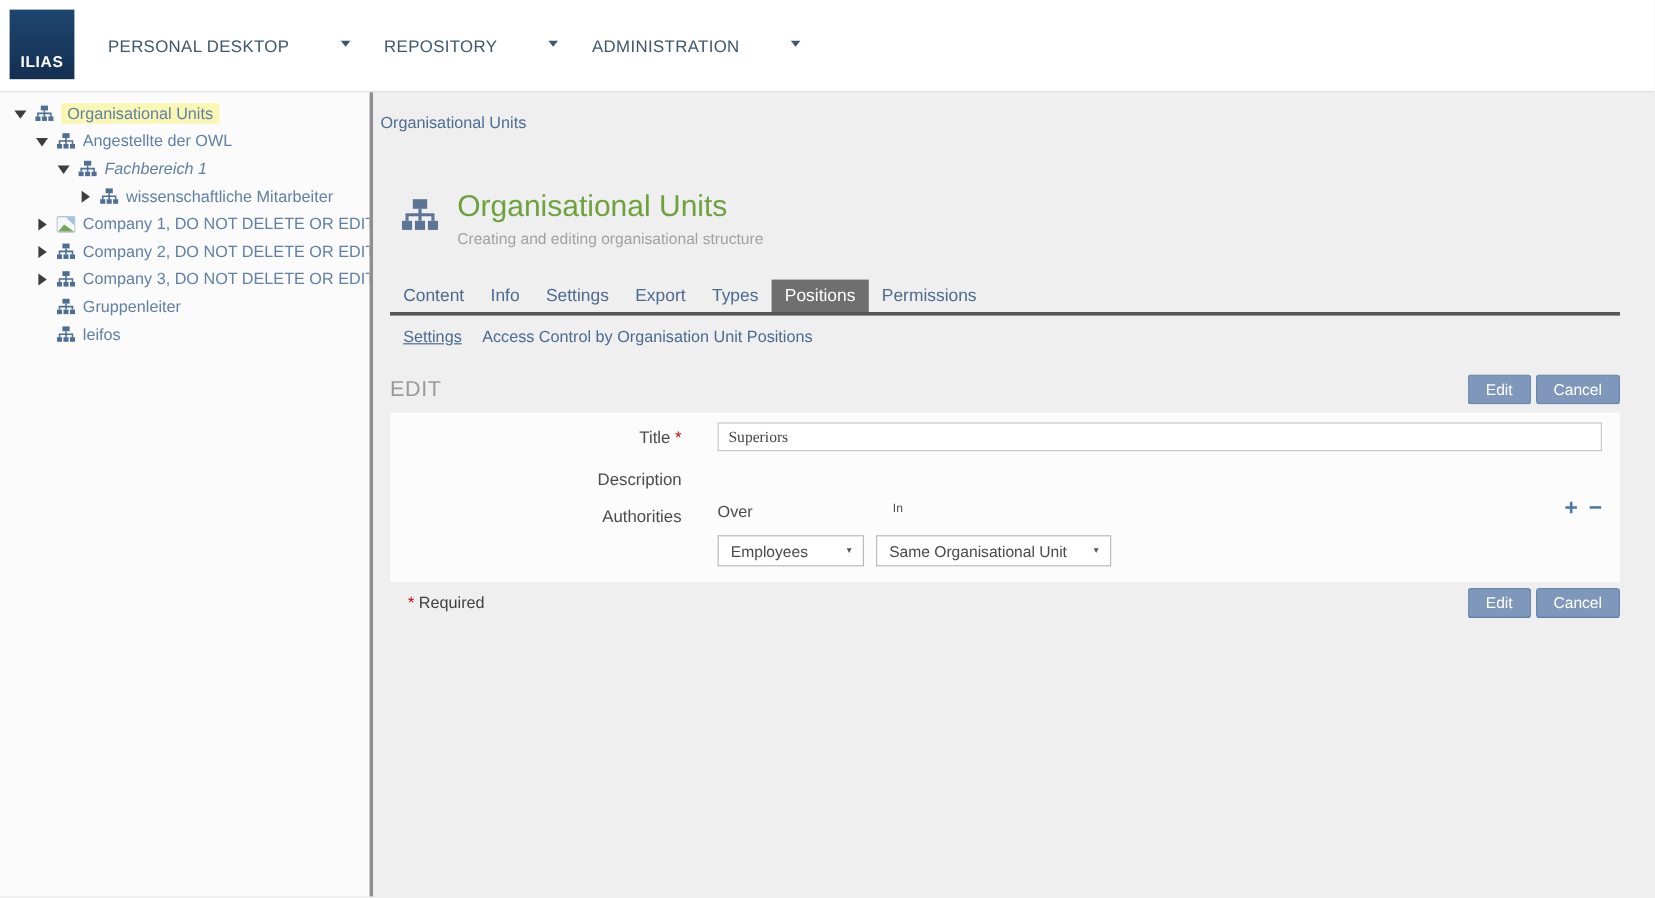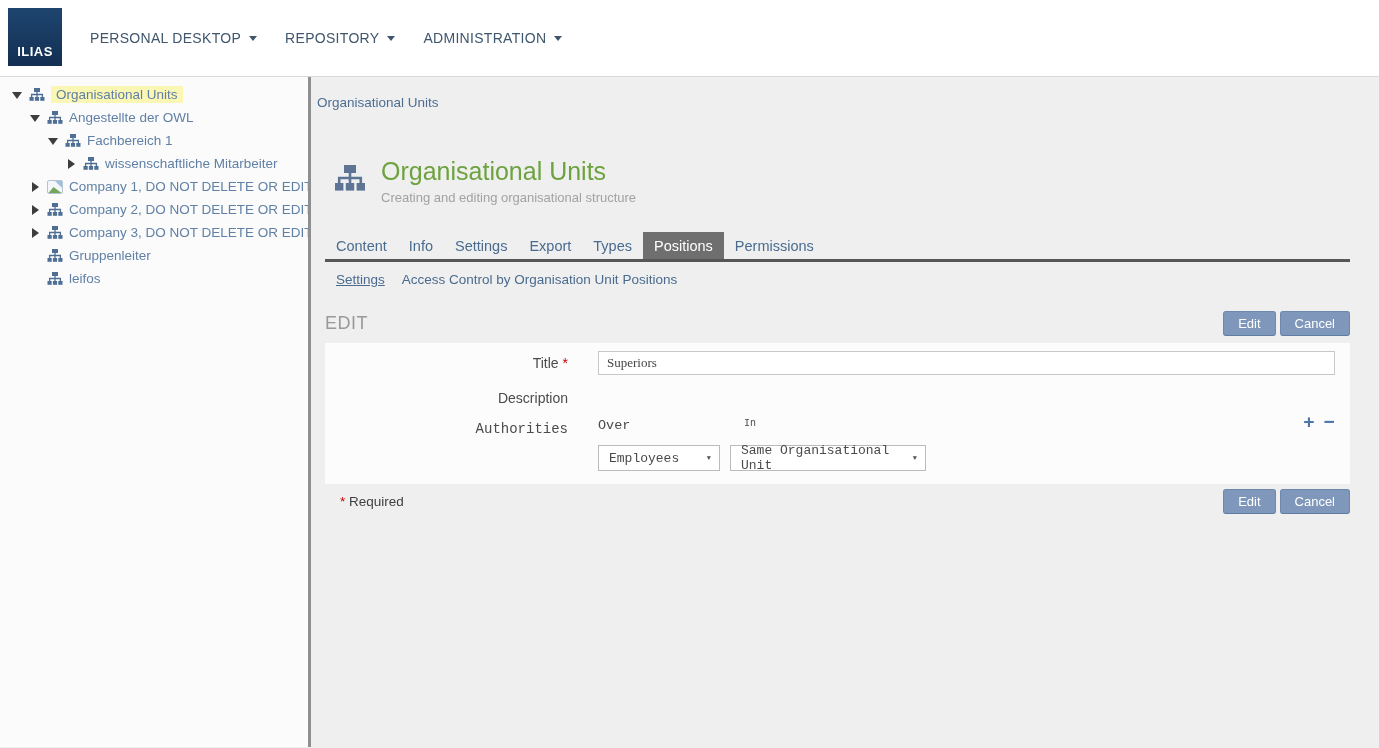--- a/index.html
+++ b/index.html
@@ -9,36 +9,36 @@
   
   .topbar { height:77px; background:#ffffff; border-bottom:1px solid #d9d9d9;
     display:flex; align-items:center; }
   .logo { width:54px; height:58px; margin-left:8px; margin-top:-2px;
     background:linear-gradient(#1e4570,#132f52);
     display:flex; align-items:flex-end; justify-content:center;
     color:#ffffff; font-weight:bold; font-size:13px; letter-spacing:0.5px;
     padding-bottom:7px; cursor:pointer; }
   .mainnav { display:flex; margin-left:28px; gap:28px; }
   .nav-item { font-size:14px; letter-spacing:0.3px; color:#3f566d;
-    display:flex; align-items:center; cursor:pointer; }
+    display:flex; align-items:flex-start; cursor:pointer;gap:35px; }
   .caret-down { width:0; height:0; border:4px solid transparent;
     border-top:5px solid #3f566d; margin-left:8px; margin-top:4px; }
 
   
   .container { display:flex; height:670px; }
   .sidebar { width:308px; background:#fbfbfb; padding-top:6px;
     overflow:hidden; flex:none; }
   .divider { width:3px; background:#8f8f8f; flex:none; }
   .main { flex:1; background:#efeff0; overflow:hidden; }
 
   
   .tree-row { height:23px; display:flex; align-items:center;
     white-space:nowrap; font-size:13.5px; color:#6080a6; cursor:pointer; }
   .lv0 { padding-left:12px; } .lv1 { padding-left:30px; }
-  .lv2 { padding-left:48px; } .lv3 { padding-left:66px; }
+  .lv2 { padding-left:48px;font-style:italic; } .lv3 { padding-left:66px; }
   .expander { width:17px; flex:none; display:flex; align-items:center; }
   .tri-open { width:0; height:0; border:5px solid transparent;
     border-top:7px solid #3d3d3d; margin-top:6px; }
   .tri-closed { width:0; height:0; border:5px solid transparent;
     border-left:7px solid #3d3d3d; margin-left:2px; }
   .tree-icon { width:16px; height:16px; flex:none; margin-right:6px; }
   .tree-label.hl { background:#faf6b4; padding:1px 5px; }
 
   
   .breadcrumb { margin:18px 0 0 6px; font-size:13.5px; color:#4d6d92;
@@ -70,21 +70,21 @@
 
   .panel { background:#fcfcfc; margin-top:7px; padding:8px 15px 13px 0; }
   .frow { display:flex; }
   .frow + .frow { margin-top:12px; }
   .flabel { width:243px; flex:none; text-align:right; font-size:14px;
     color:#4b4b4b; }
   .flabel .req { color:#cc0000; }
   .fwidget { flex:1; margin-left:30px; }
   .row-title { align-items:center; }
   .row-desc { margin-top:12px; }
-  .row-auth { margin-top:16px;font-family:Liberation Mono, monospace; }
+  .row-auth { margin-top:16px; }
   .row-desc .flabel, .row-auth .flabel { padding-top:3px; }
   .text-input { width:100%; height:24px; border:1px solid #c8c8c8;
     background:#ffffff; font-size:13px; color:#454545; padding:0 8px;
     font-family:Liberation Serif, serif; }
   .textarea { width:100%; height:39px; border:1px solid #c8c8c8;
     background:#ffffff; font-size:13px; color:#454545; padding:3px 8px;
     resize:vertical; font-family:"Liberation Sans", sans-serif; }
   .auth-head { display:flex; align-items:flex-start;gap:36px; }
   .auth-col1 { width:110px; font-size:13.5px; color:#4b4b4b; }
   .auth-col2 { flex:1; font-size:10px; color:#4b4b4b; }

